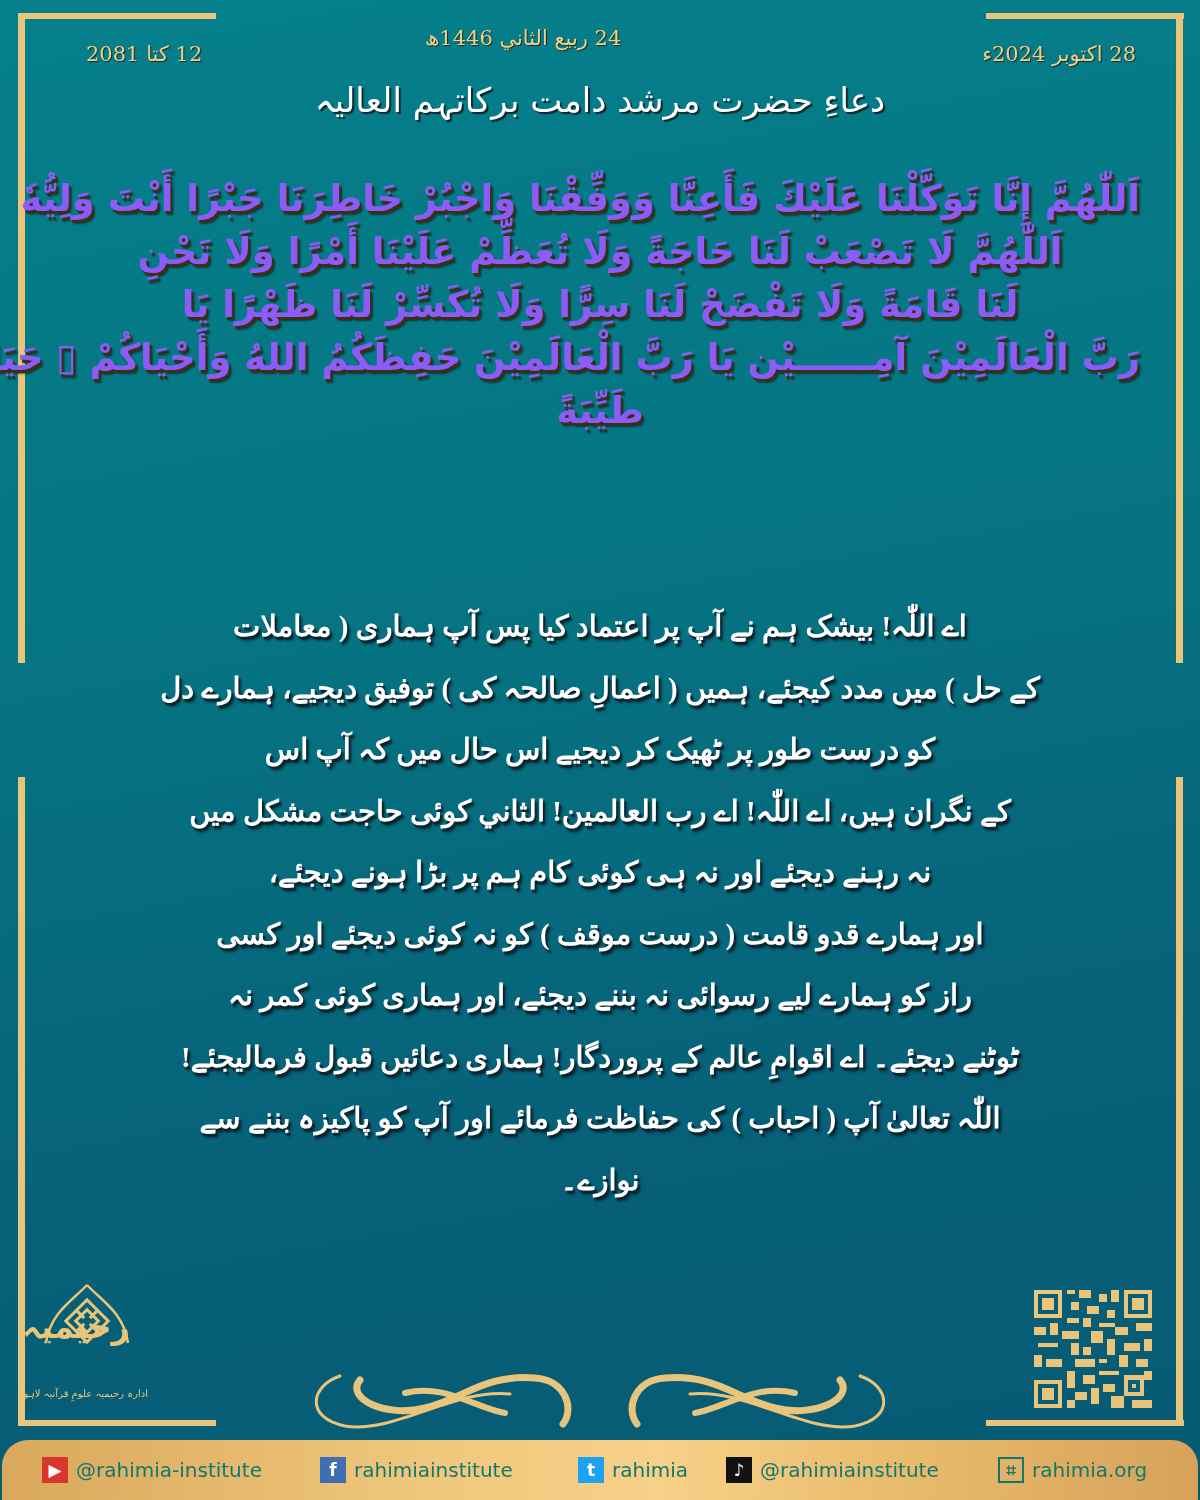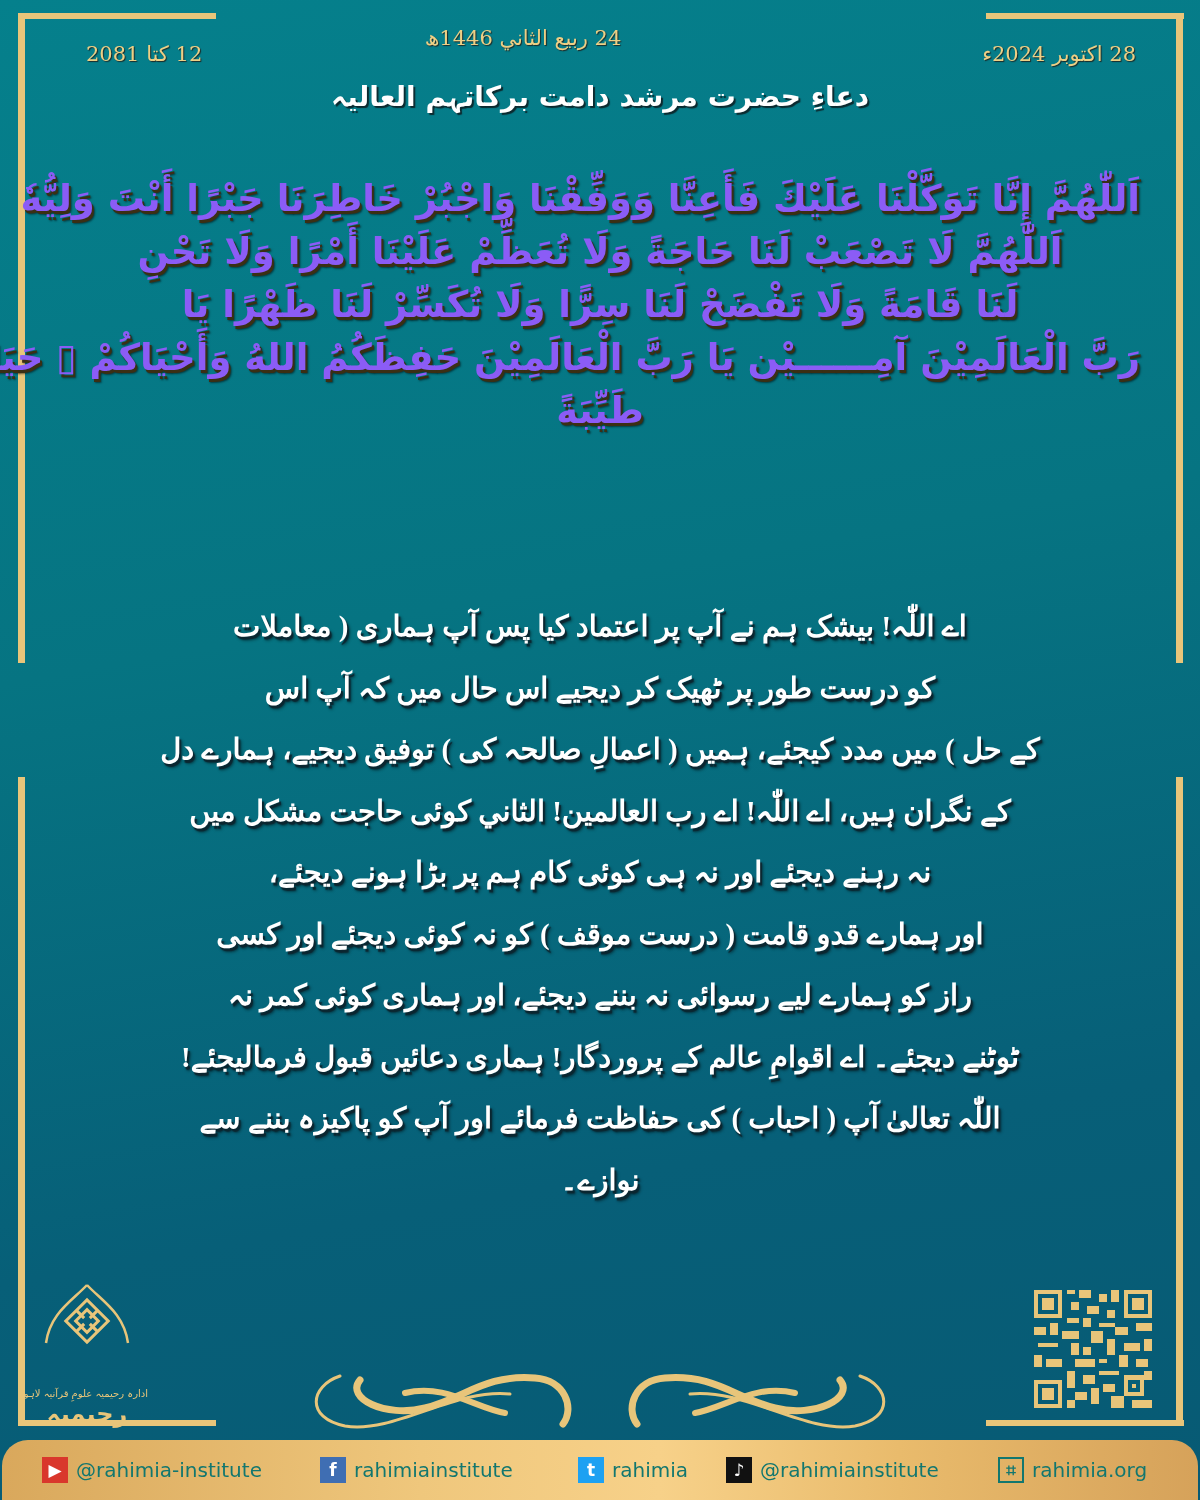--- a/index.html
+++ b/index.html
@@ -23,21 +23,21 @@
     }
     #date-left { left: 86px; }
     #date-right { right: 64px; }
     #date-hijri {
       top: 26px; left: 0; width: 1046px; text-align: center;
     }
 
     #dua-heading {
       position: absolute; top: 80px; left: 0; width: 1200px; text-align: center;
       font-family: "DejaVu Sans", sans-serif;
-      font-size: 28px; font-weight: bold; color: #ffffff;
+      font-size: 34px; font-weight: normal; color: #ffffff;
       text-shadow: 2px 2px 1px #0c2a2f;
       direction: rtl;
     }
 
     #arabic-block {
       position: absolute; top: 172px; left: 60px; width: 1080px;
       direction: rtl; text-align: center;
       font-family: "DejaVu Sans", sans-serif;
       font-weight: bold;
       font-size: 37px; line-height: 53px;
@@ -54,22 +54,22 @@
       font-size: 29px; line-height: 61.5px;
       color: #ffffff;
       text-shadow: 2px 3px 1px #0b2630, 3px 4px 3px rgba(0,0,0,0.4);
     }
     #urdu-block .line { display: block; white-space: nowrap; }
 
     #logo {
       position: absolute; left: 42px; top: 1283px; width: 90px; height: 148px;
     }
     #logo-name {
-      position: absolute; left: 44px; top: 1400px; width: 86px; text-align: center;
-      font-family: "DejaVu Sans", sans-serif; font-size: 24px; font-weight: bold;
+      position: absolute; left: 44px; top: 1308px; width: 86px; text-align: center;
+      font-family: "DejaVu Sans", sans-serif; font-size: 32px; font-weight: bold;
       color: #e8c57a; direction: rtl;
     }
     #logo-subtitle {
       position: absolute; left: 30px; top: 1388px; width: 118px; text-align: center;
       font-family: "DejaVu Sans", sans-serif; font-size: 10px;
       color: #e8c57a; direction: rtl; white-space: nowrap;
     }
 
     #ornament { position: absolute; left: 305px; top: 1368px; width: 590px; height: 62px; }
 
@@ -120,22 +120,22 @@
 <div id="arabic-block">
   <span class="line">اَللّٰهُمَّ إِنَّا تَوَكَّلْنَا عَلَيْكَ فَأَعِنَّا وَوَفِّقْنَا وَاجْبُرْ خَاطِرَنَا جَبْرًا أَنْتَ وَلِيُّهٗ</span>
   <span class="line">اَللّٰهُمَّ لَا تَصْعَبْ لَنَا حَاجَةً وَلَا تُعَظِّمْ عَلَيْنَا أَمْرًا وَلَا تَحْنِ</span>
   <span class="line">لَنَا قَامَةً وَلَا تَفْضَحْ لَنَا سِرًّا وَلَا تُكَسِّرْ لَنَا ظَهْرًا يَا</span>
   <span class="line">رَبَّ الْعَالَمِيْنَ آمِــــــيْن يَا رَبَّ الْعَالَمِيْنَ حَفِظَكُمُ اللهُ وَأَحْيَاكُمْ ▯ حَيَاةً</span>
   <span class="line">طَيِّبَةً</span>
 </div>
 
 <div id="urdu-block">
   <span class="line">اے اللّٰہ! بیشک ہم نے آپ پر اعتماد کیا پس آپ ہماری ( معاملات</span>
+  <span class="line">کے حل ) میں مدد کیجئے، ہمیں ( اعمالِ صالحہ کی ) توفیق دیجیے، ہمارے دل</span>
   <span class="line">کو درست طور پر ٹھیک کر دیجیے اس حال میں کہ آپ اس</span>
-  <span class="line">کے حل ) میں مدد کیجئے، ہمیں ( اعمالِ صالحہ کی ) توفیق دیجیے، ہمارے دل</span>
   <span class="line">کے نگران ہیں، اے اللّٰہ! اے رب العالمین! الثاني کوئی حاجت مشکل میں</span>
   <span class="line">نہ رہنے دیجئے اور نہ ہی کوئی کام ہم پر بڑا ہونے دیجئے،</span>
   <span class="line">اور ہمارے قدو قامت ( درست موقف ) کو نہ کوئی دیجئے اور کسی</span>
   <span class="line">راز کو ہمارے لیے رسوائی نہ بننے دیجئے، اور ہماری کوئی کمر نہ</span>
   <span class="line">ٹوٹنے دیجئے۔ اے اقوامِ عالم کے پروردگار! ہماری دعائیں قبول فرمالیجئے!</span>
   <span class="line">اللّٰہ تعالیٰ آپ ( احباب ) کی حفاظت فرمائے اور آپ کو پاکیزہ بننے سے</span>
   <span class="line">نوازے۔</span>
 </div>
 
 <svg id="logo" viewBox="0 0 90 148">

